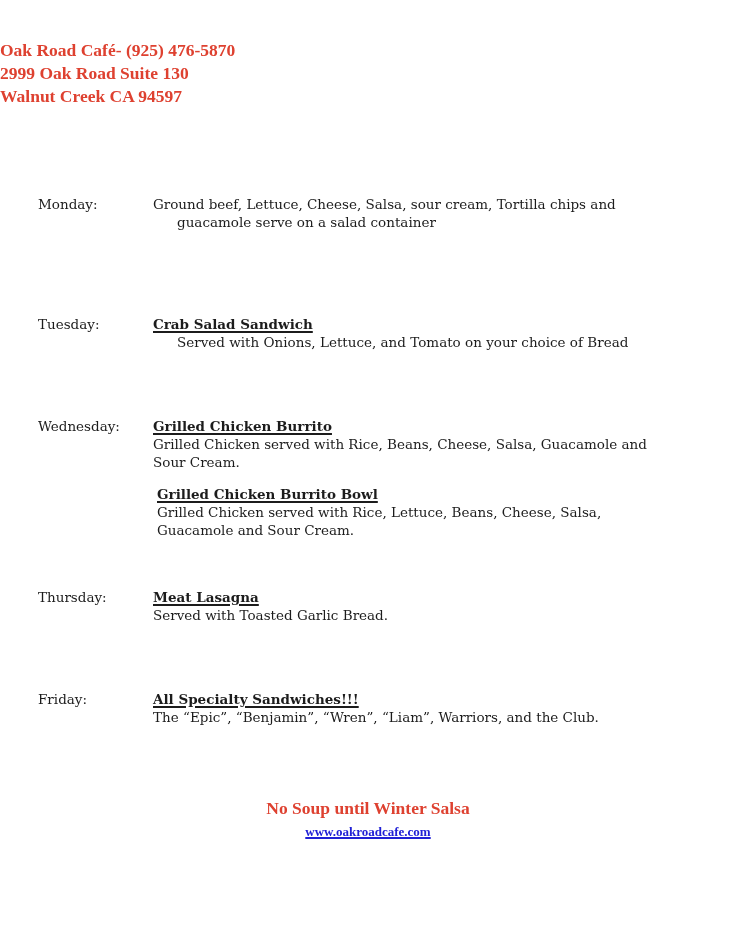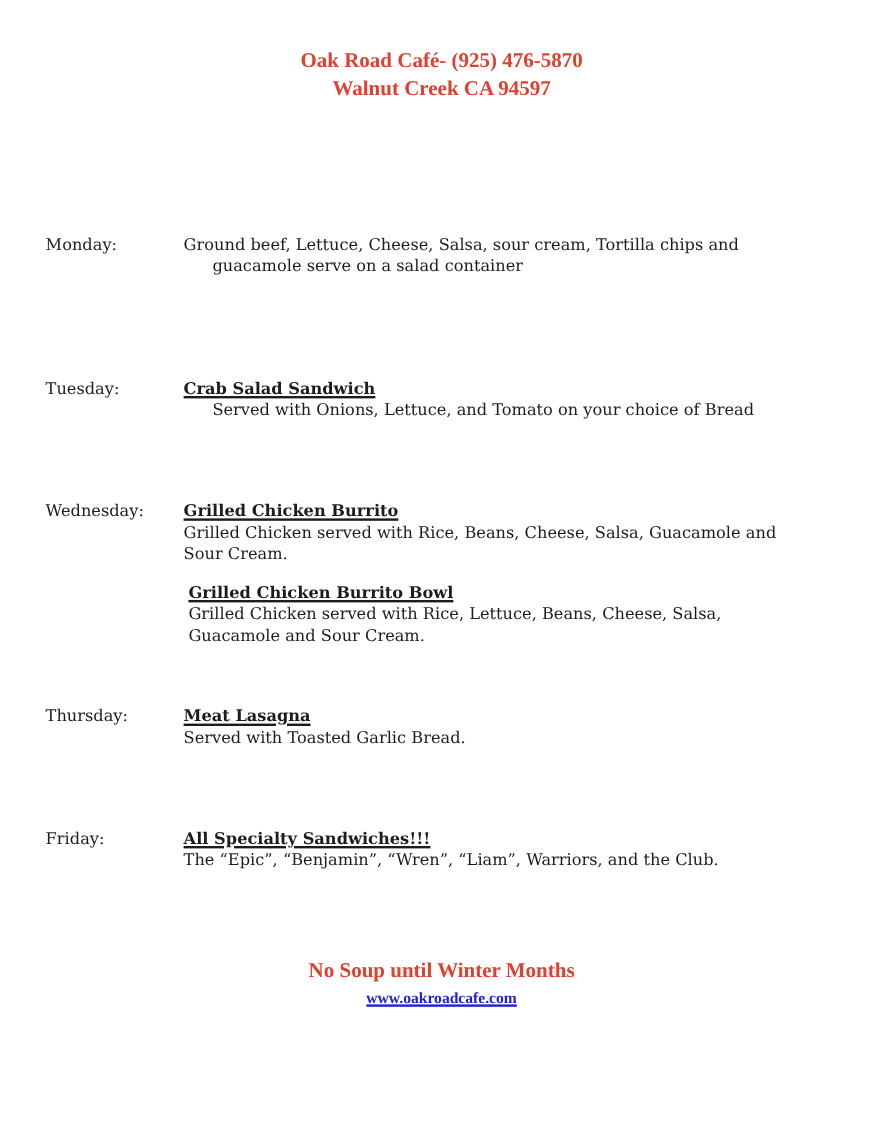--- a/index.html
+++ b/index.html
@@ -15,21 +15,20 @@
     height:951px;
     background:#ffffff;
     font-family:"DejaVu Serif","Liberation Serif",serif;
     color:var(--text-black);
     overflow:hidden;
   }
   
   .doc-header{
     position:absolute;
     top:39px; left:0; right:0;
-    text-align:center;
     color:var(--accent-red);
     font-weight:bold;
     font-size:17.5px;
     line-height:23px;
     font-family:"Liberation Serif","DejaVu Serif",serif;
   }
   
   .day{position:absolute;left:0;width:736px;font-size:13.5px;line-height:18px;}
   .day-label{position:absolute;left:38px;top:0;white-space:nowrap;}
   .day-content{position:absolute;left:153px;top:0;}
@@ -60,20 +59,21 @@
     cursor:pointer;
   }
 </style>
 </head>
 <body>
 
 <div class="page">
 
   <header class="doc-header">
     <div>Oak Road Café- (925) 476-5870</div>
+    <div>2999 Oak Road Suite 130</div>
     <div>Walnut Creek CA 94597</div>
   </header>
 
   <section class="day sec-monday">
     <div class="day-label">Monday:</div>
     <div class="day-content">
       <div class="item">
         <div class="desc-line">Ground beef, Lettuce, Cheese, Salsa, sour cream, Tortilla chips and</div>
         <div class="desc-line indent-sm">guacamole serve on a salad container</div>
       </div>
@@ -119,18 +119,18 @@
   <section class="day sec-friday">
     <div class="day-label">Friday:</div>
     <div class="day-content">
       <div class="item">
         <div class="item-title"><span class="u">All Specialty Sandwiches!!!</span></div>
         <div class="desc-line">The “Epic”, “Benjamin”, “Wren”, “Liam”, Warriors, and the Club.</div>
       </div>
     </div>
   </section>
 
-  <div class="footer-notice">No Soup until Winter Months</div>
+  <div class="footer-notice">No Soup until Winter Salsa</div>
   <div class="footer-link-row">
     <a class="footer-link">www.oakroadcafe.com</a>
   </div>
 
 </div>
 
 </body></html>

